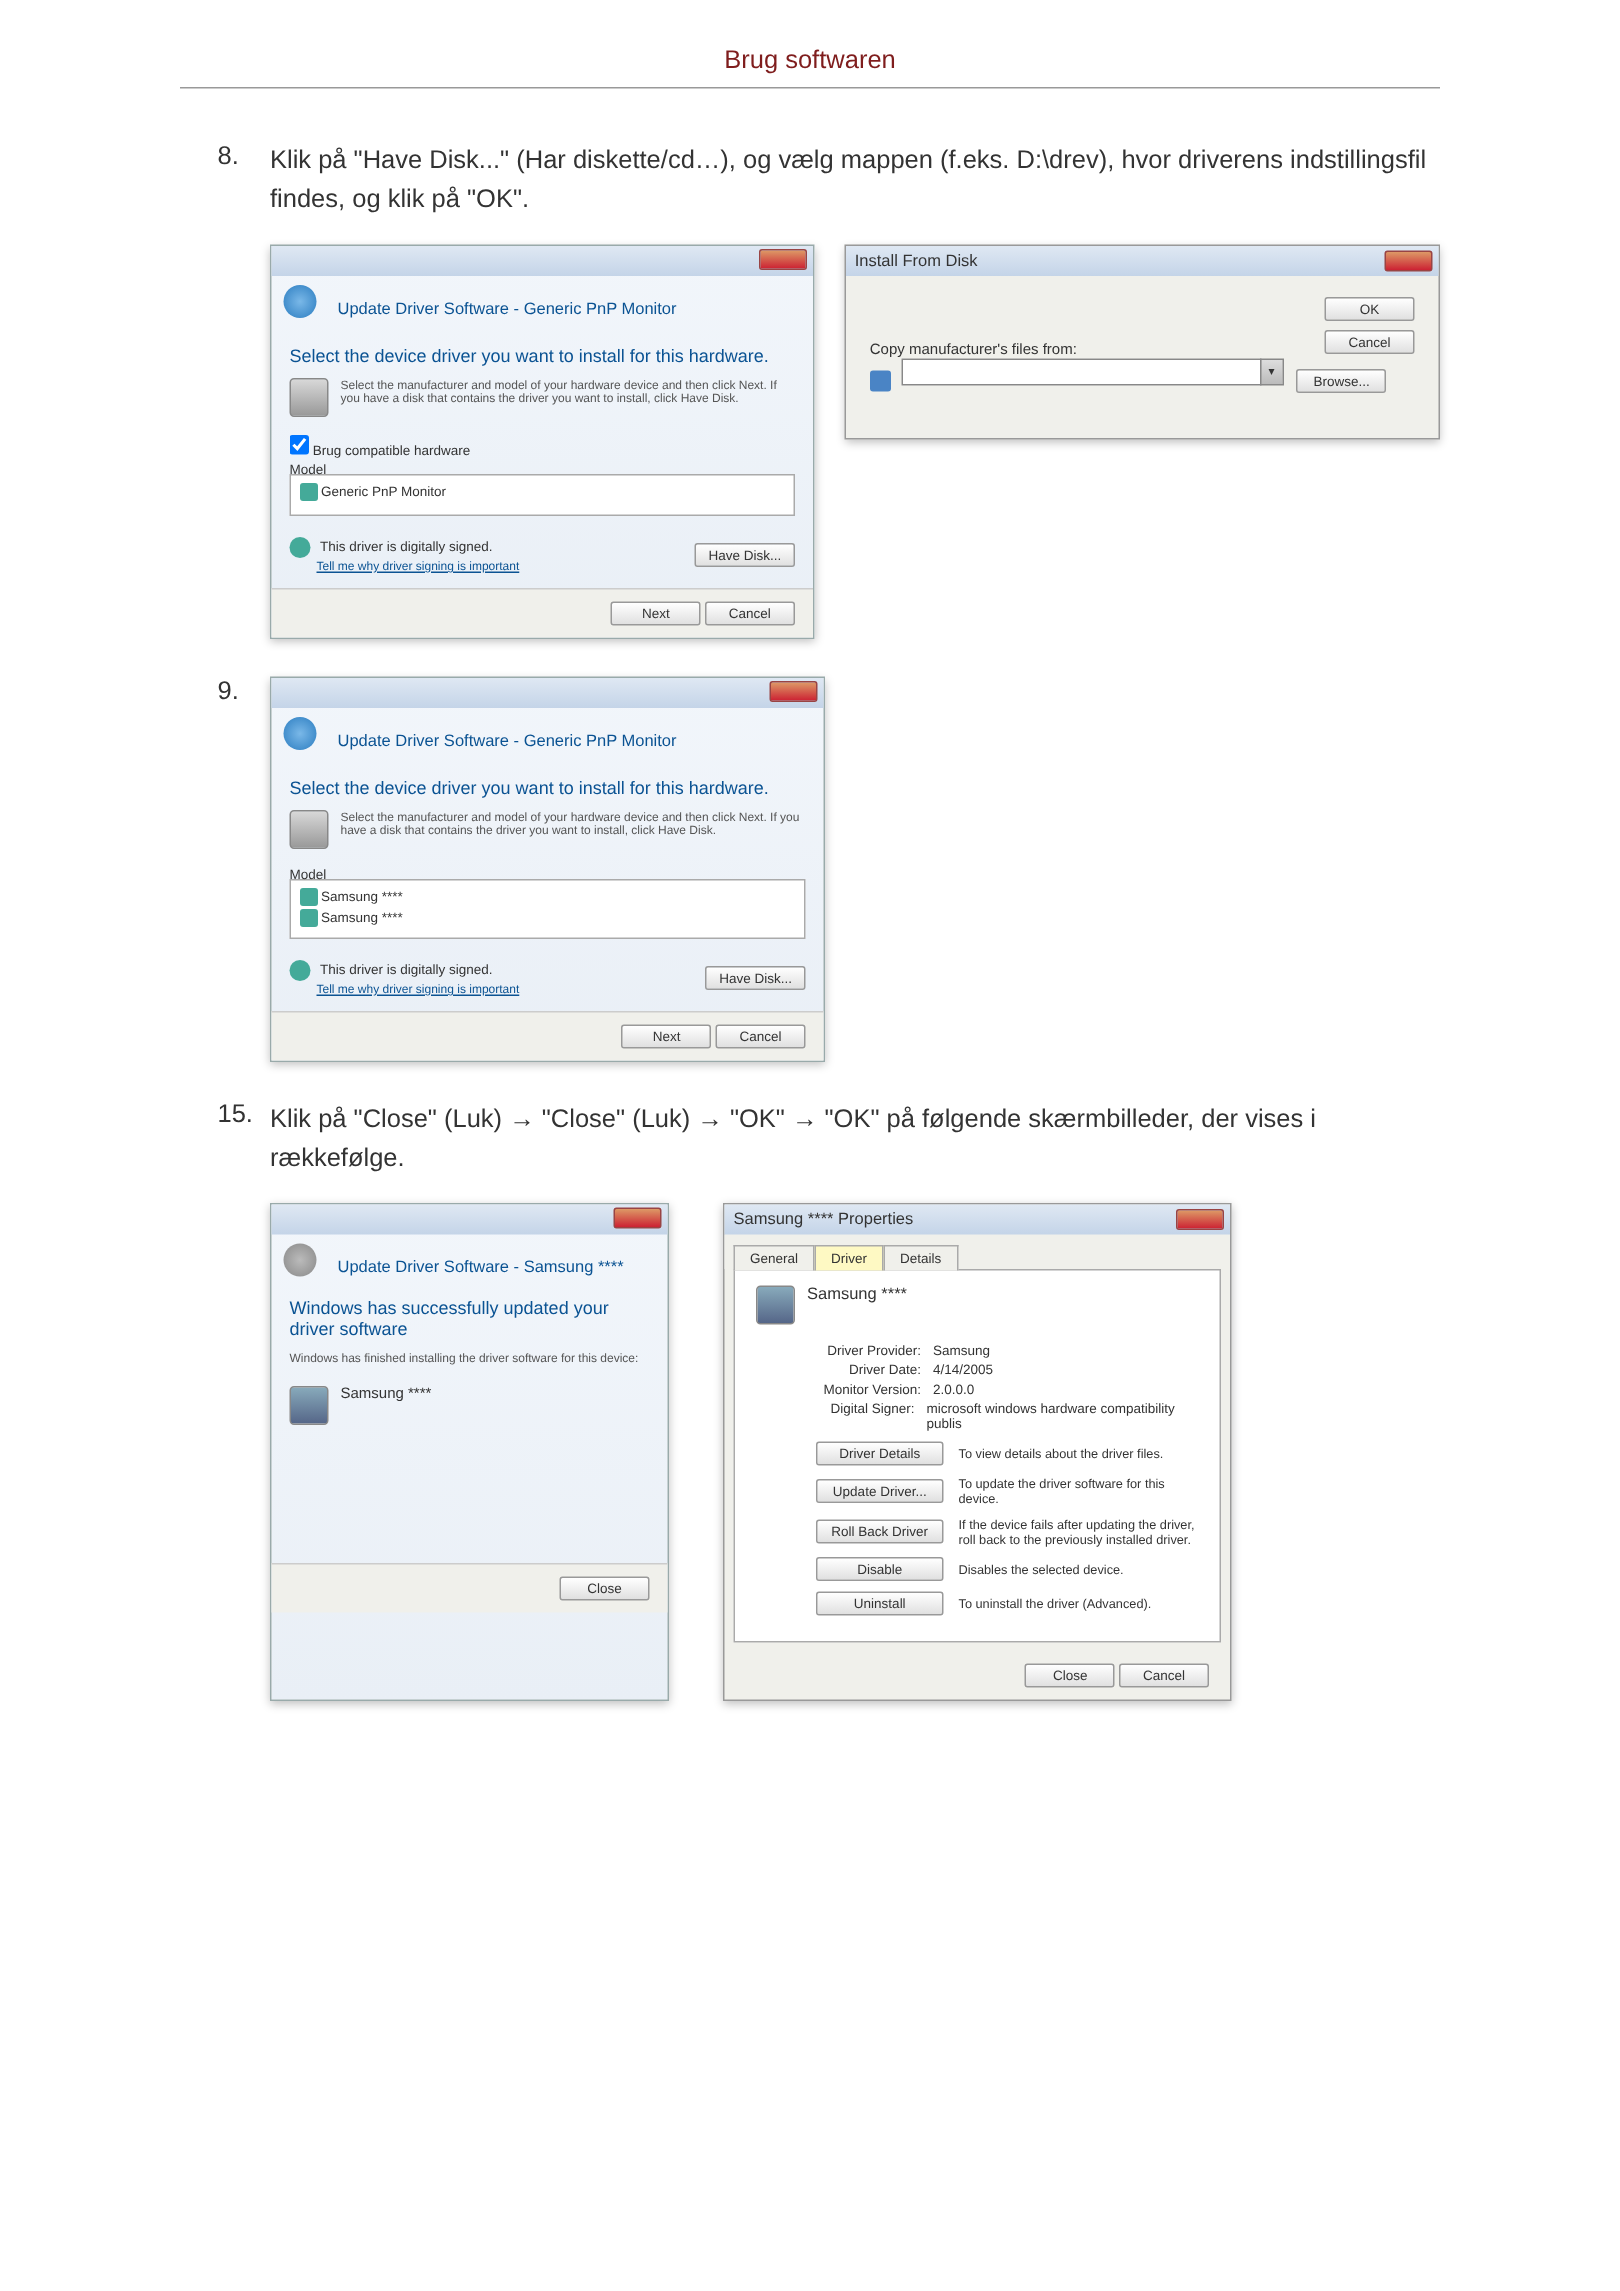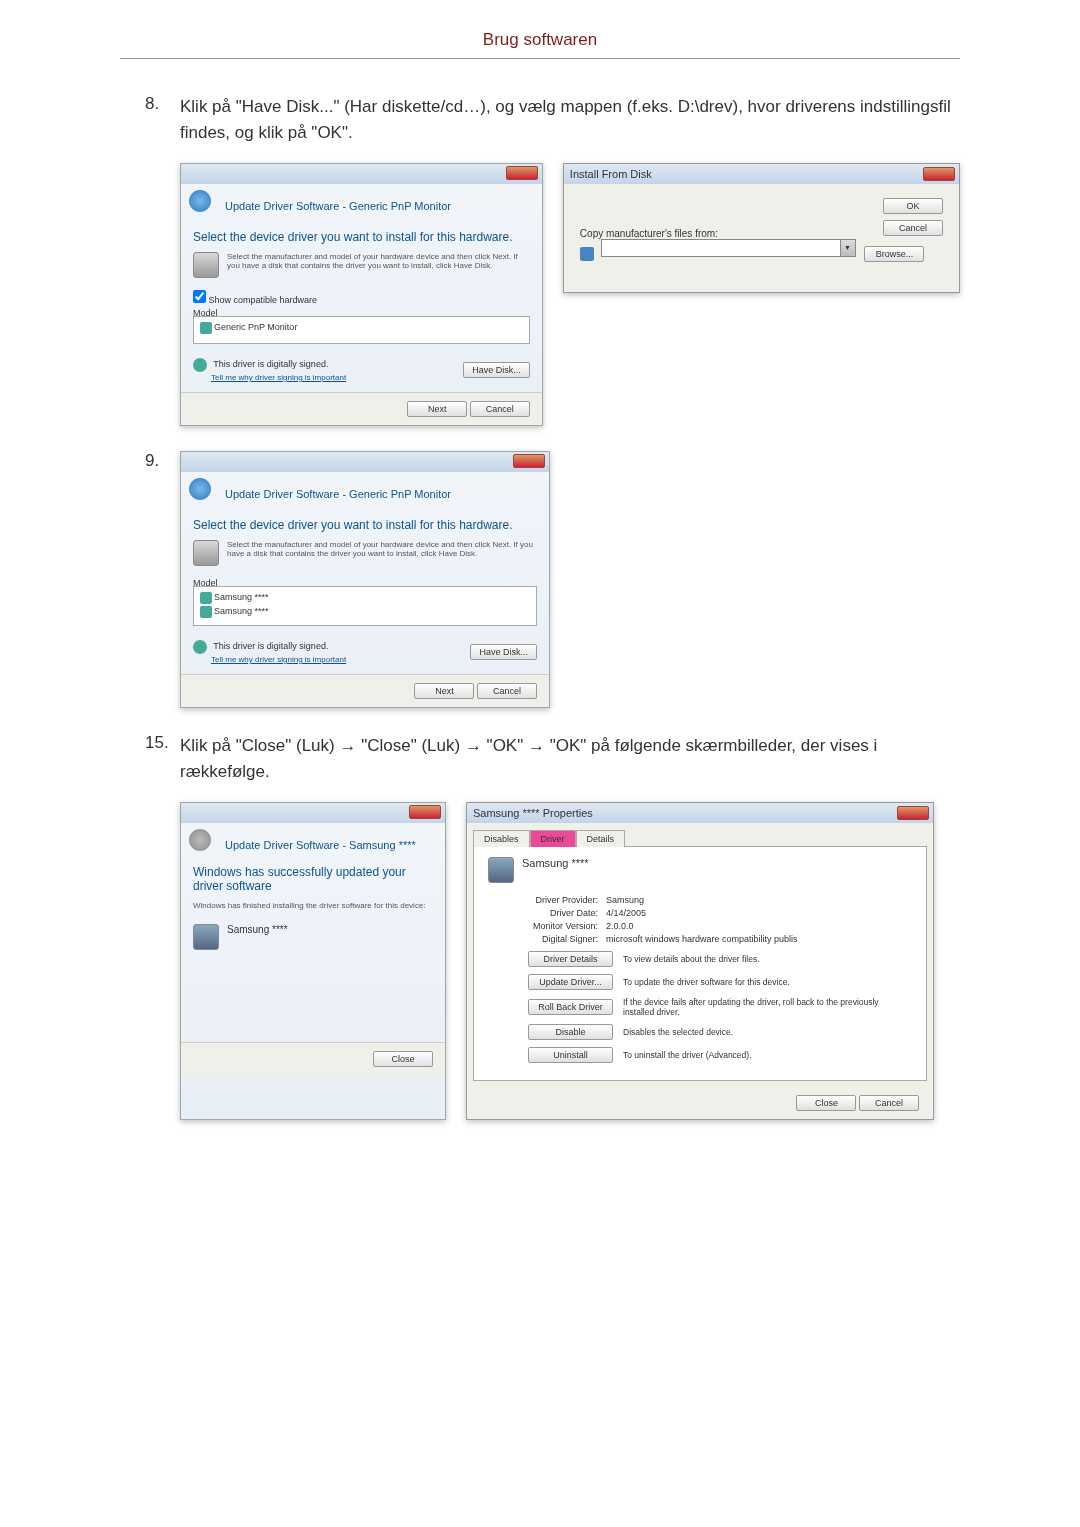--- a/index.html
+++ b/index.html
@@ -151,44 +151,45 @@
     .ifd-btns-right { float:right; display:flex; flex-direction:column; gap:6px; }
     .copy-row { margin-top:30px; }
     .combo {
       display:inline-block; width:240px; height:18px;
       background:#fff; border:1px solid #888;
     }
     .combo-arrow{display:inline-block;width:16px;height:18px;background:linear-gradient(#ddd,#bbb);border:1px solid #888;text-align:center;font-size:8px;line-height:16px;vertical-align:top;margin-left:-1px;}
     .tiny-a{display:inline-block;width:14px;height:14px;background:#4a84c5;border-radius:2px;vertical-align:middle;margin-right:4px;}
 
     .props {
-      width:468px;
+      width:339px;
       background:#f0f0eb;
       border:1px solid #999;
       box-shadow:0 2px 6px rgba(0,0,0,.25);
       font-size:9px;
+      margin-left:16px;
     }
     .props-title{
       background:linear-gradient(#dfe8f3,#c4d4e8);
       padding:4px 6px;
       position:relative;
       font-size:11px;
     }
     .props-title .close-btn { top:3px; }
     .tabs { display:flex; background:#f0f0eb; padding:6px 6px 0 6px; gap:0; }
     .tab {
       padding:3px 10px;
       font-size:9px;
       background:#f0f0eb;
       border:1px solid #aaa;
       border-bottom:none;
       position:relative;
       top:1px;
     }
-    .tab.active { background:#ec4899; z-index:2; }
+    .tab.active { background:#fef9c3; z-index:2; }
     .tab-content {
       background:#fff;
       border:1px solid #aaa;
       margin:0 6px 6px 6px;
       padding:10px 14px;
     }
     .prop-row { display:flex; margin:3px 0; }
     .prop-row .k { width:90px; text-align:right; padding-right:8px; }
     .btn-row { display:flex; gap:10px; align-items:center; margin:7px 0;padding-left:40px; }
     .btn-row .win-btn { width:85px; }
@@ -215,21 +216,21 @@
           </div>
           <div class="dialog-body" style="position:relative;">
             <span class="back-nav"></span>
             <div class="title-head">Update Driver Software - Generic PnP Monitor</div>
             <div class="dlg-section-title" style="margin-top:18px;">Select the device driver you want to install for this hardware.</div>
             <div class="inst-row">
               <span class="floppy-icon"></span>
               <span class="small-text">Select the manufacturer and model of your hardware device and then click Next. If you have a disk that contains the driver you want to install, click Have Disk.</span>
             </div>
             <label class="chk-label">
-              <input type="checkbox" checked="" style=""> <span>Show compatible hardware</span>
+              <input type="checkbox" checked="" style=""> <span>Brug compatible hardware</span>
             </label>
             <div style="font-size:9px;margin-top:3px;">Model</div>
             <div class="list-box" style="height:28px;">
               <div class="row"><span class="driver-shield"></span><span>Generic PnP Monitor</span></div>
             </div>
             <div style="display:flex;justify-content:space-between;align-items:center;margin-top:14px;">
               <div>
                 <span class="signed-icon"></span>
                 <span style="font-size:9px;">This driver is digitally signed.</span><br>
                 <a class="link-blue" style="margin-left:18px;">Tell me why driver signing is important</a>
@@ -327,21 +328,21 @@
             <span class="win-btn">Close</span>
           </div>
         </div>
 
         <div class="props">
           <div class="props-title">
             <span>Samsung **** Properties</span>
             <span class="close-btn"></span>
           </div>
           <div class="tabs">
-            <div class="tab">Disables</div>
+            <div class="tab">General</div>
             <div class="tab active">Driver</div>
             <div class="tab">Details</div>
           </div>
           <div class="tab-content">
             <div class="inst-row">
               <span class="floppy-icon" style="background:linear-gradient(#8ab,#568);"></span>
               <span style="font-size:11px;">Samsung ****</span>
             </div>
             <div style="margin-left:28px;">
               <div class="prop-row">

